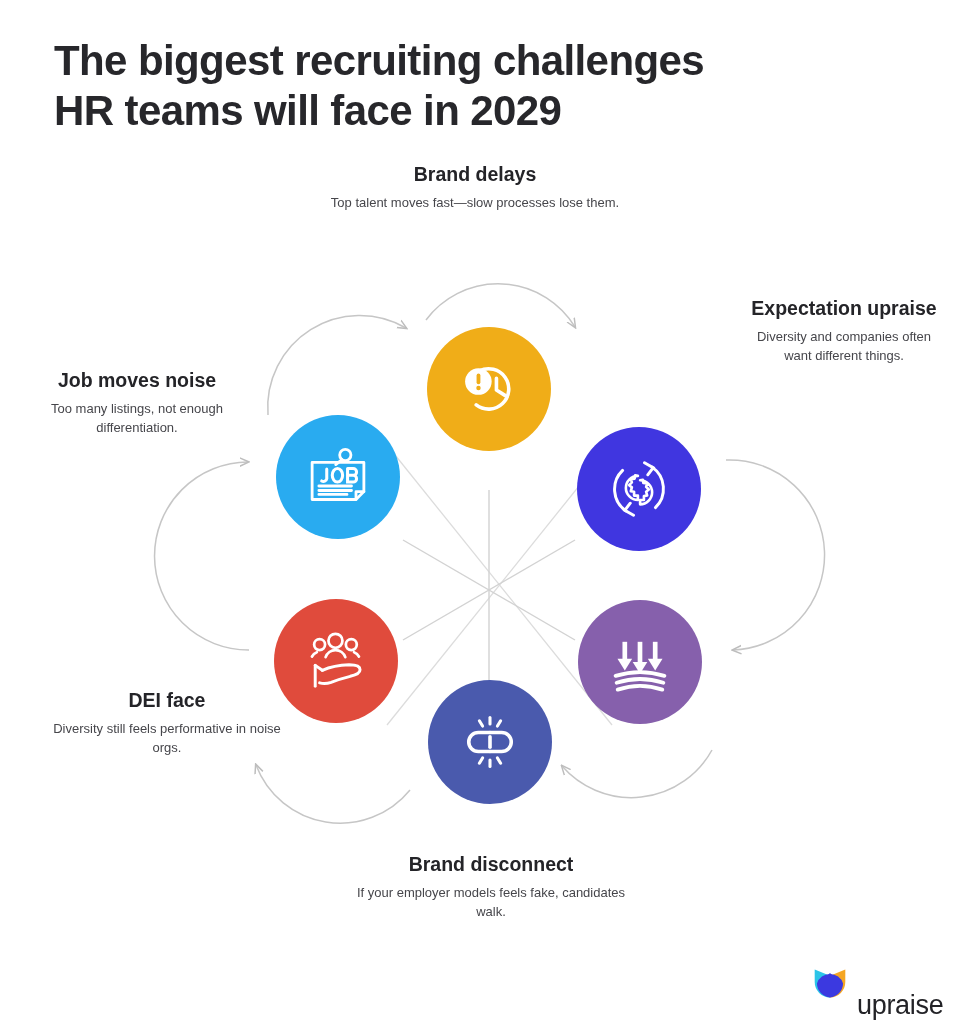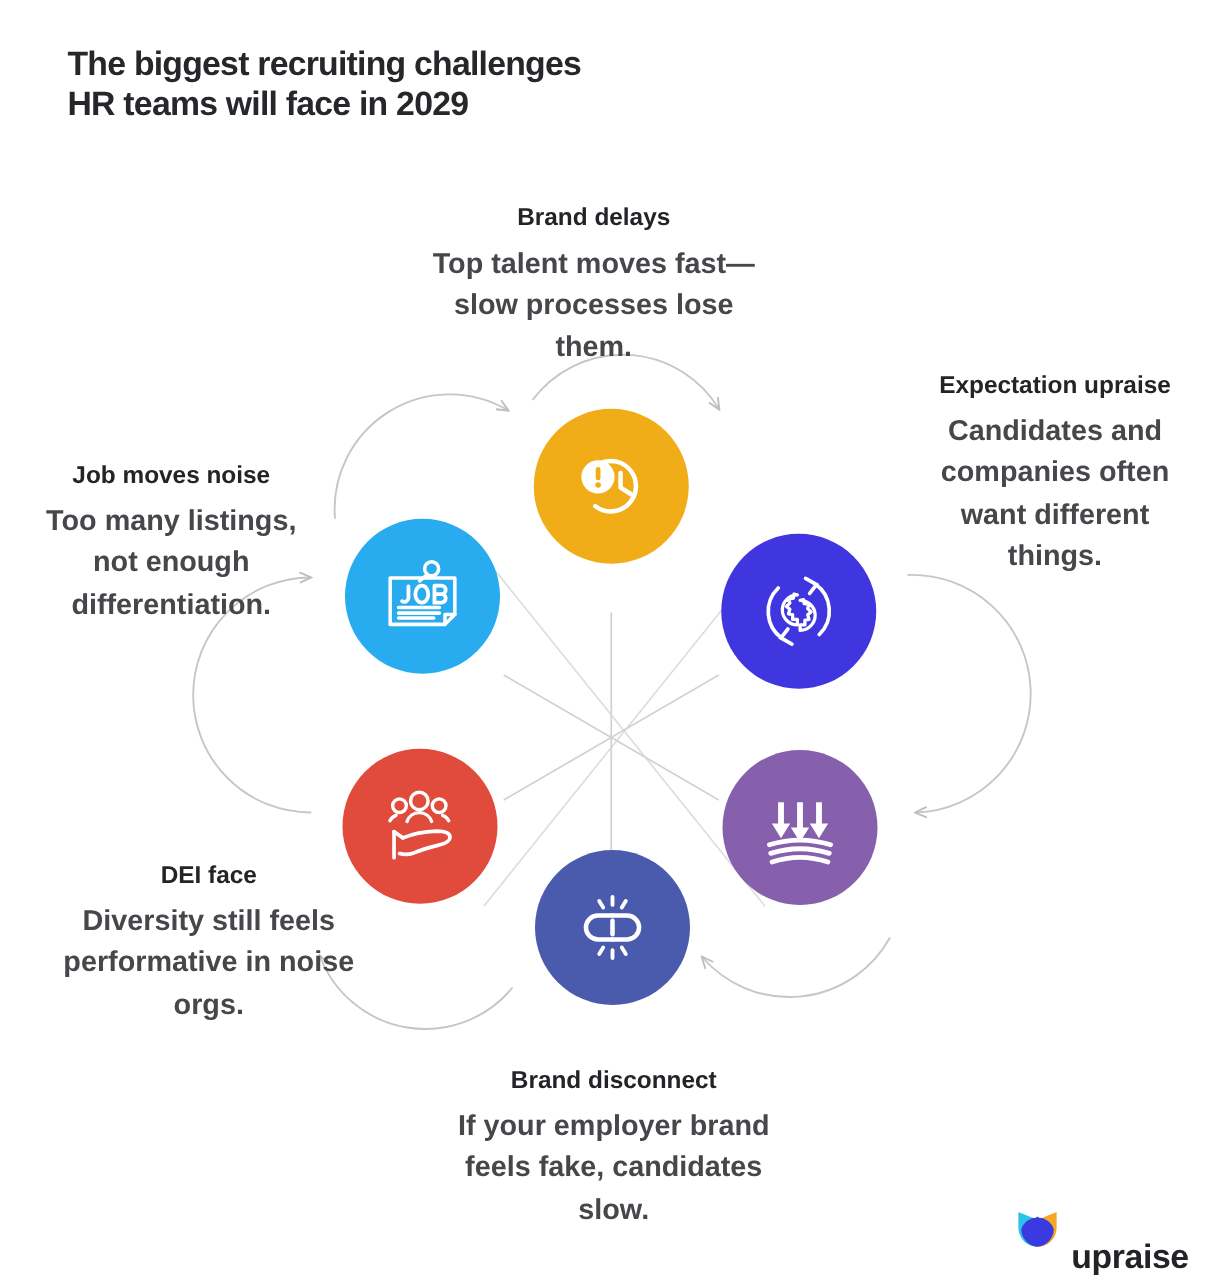--- a/index.html
+++ b/index.html
@@ -11,21 +11,21 @@
     overflow:hidden;
     position:relative;
   }
   .stage { position:absolute; inset:0; }
 
   
   .title {
     position:absolute;
     left:54px; top:36px;
     width:820px;
-    font-size:27px;
+    font-size:42px;
     font-weight:bold;
     line-height:1.18;
     letter-spacing:-0.6px;
     color:#27272b;
   }
   .title .ln { display:block; }
 
   
   .diagram { position:absolute; left:0; top:150px; width:978px; height:740px; }
   .arcs { position:absolute; left:0; top:0; width:978px; height:740px; }
@@ -40,28 +40,28 @@
   }
   .node svg { display:block; }
 
   
   .block { position:absolute; }
   .block .hd {
     font-size:19.5px; font-weight:bold; color:#242428;
     line-height:1.28; margin:0 0 7px 0;
   }
   .block .bd {
-    font-size:23px; font-weight:700; color:#46464b;
+    font-size:13px; font-weight:400; color:#46464b;
     line-height:1.45;
   }
   .ctr { text-align:center; }
 
   
   .logo { position:absolute; left:812px; top:945px; display:flex; align-items:center; gap:9px; }
-  .logo .word { font-size:27px; font-weight:bold; color:#232327; letter-spacing:-0.3px;margin-top:45px; }
+  .logo .word { font-size:27px; font-weight:normal; color:#232327; letter-spacing:-0.3px;margin-top:45px; }
 </style>
 </head>
 <body>
 
 <div class="stage">
 
   <div class="title">
     <span class="ln">The biggest recruiting challenges</span>
     <span class="ln">HR teams will face in 2029</span>
   </div>
@@ -202,27 +202,27 @@
       </svg>
     </div>
 
     <div class="block ctr" style="left:330px; top:12px; width:290px;">
       <div class="hd">Brand delays</div>
       <div class="bd">Top talent moves fast—slow processes lose them.</div>
     </div>
 
     <div class="block ctr" style="left:744px; top:146px; width:200px;">
       <div class="hd">Expectation upraise</div>
-      <div class="bd">Candidates and companies often want different things.</div>
+      <div class="bd">Diversity and companies often want different things.</div>
     </div>
 
 
     <div class="block ctr" style="left:348px; top:702px; width:286px;">
       <div class="hd">Brand disconnect</div>
-      <div class="bd">If your employer brand feels fake, candidates slow.</div>
+      <div class="bd">If your employer models feels fake, candidates walk.</div>
     </div>
 
     <div class="block ctr" style="left:48px; top:538px; width:238px;">
       <div class="hd">DEI face</div>
       <div class="bd">Diversity still feels performative in noise orgs.</div>
     </div>
 
     <div class="block ctr" style="left:34px; top:218px; width:206px;">
       <div class="hd">Job moves noise</div>
       <div class="bd">Too many listings, not enough differentiation.</div>

